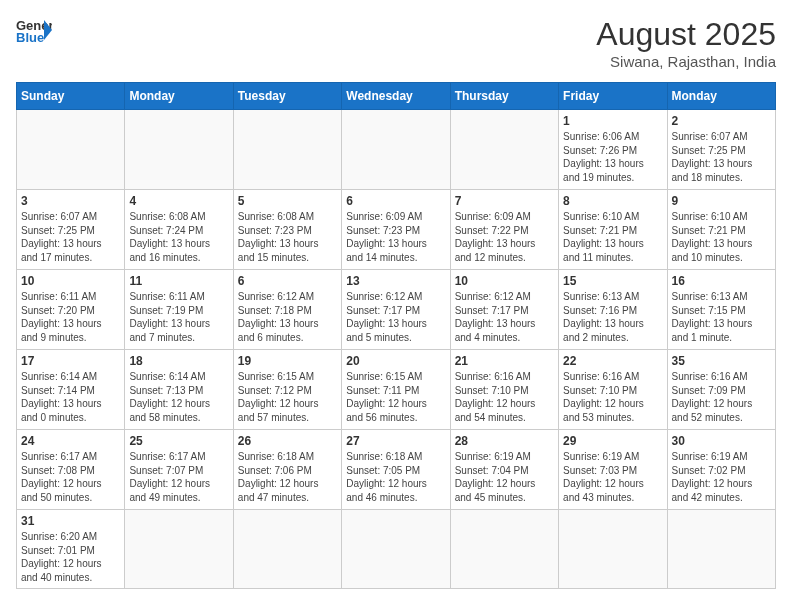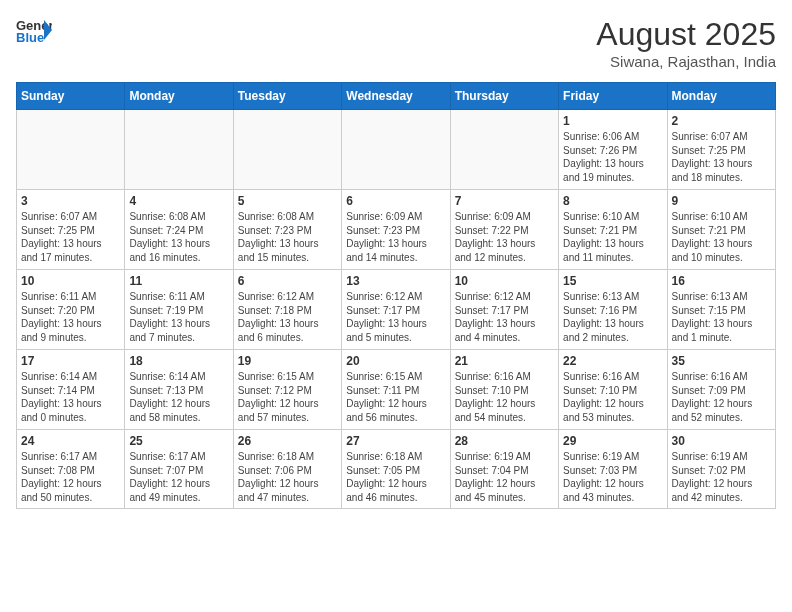--- a/index.html
+++ b/index.html
@@ -319,14 +319,29 @@
 and 43 minutes.</div>
         </td>
         <td>
           <span class="day-number">30</span>
           <div class="day-info" style="white-space: pre-line;">Sunrise: 6:19 AM
 Sunset: 7:02 PM
 Daylight: 12 hours
 and 42 minutes.</div>
         </td>
       </tr>
+      <tr>
+        <td>
+          <span class="day-number">31</span>
+          <div class="day-info" style="white-space: pre-line;">Sunrise: 6:20 AM
+Sunset: 7:01 PM
+Daylight: 12 hours
+and 40 minutes.</div>
+        </td>
+        <td class="empty-cell"></td>
+        <td class="empty-cell"></td>
+        <td class="empty-cell"></td>
+        <td class="empty-cell"></td>
+        <td class="empty-cell"></td>
+        <td class="empty-cell"></td>
+      </tr>
     </tbody>
 </table>
 
 </body></html>

